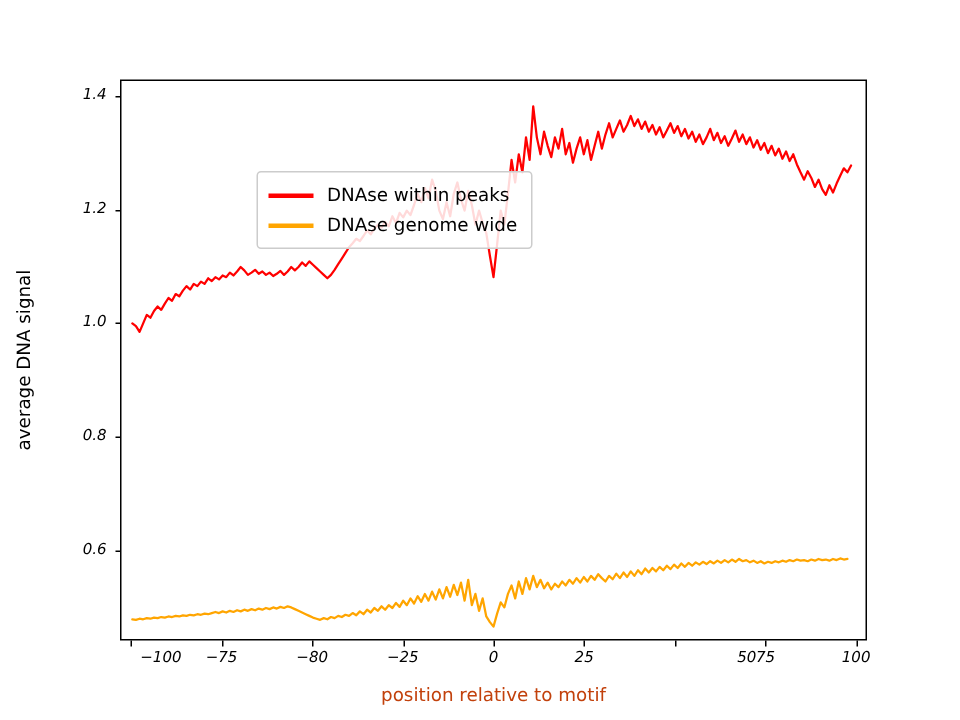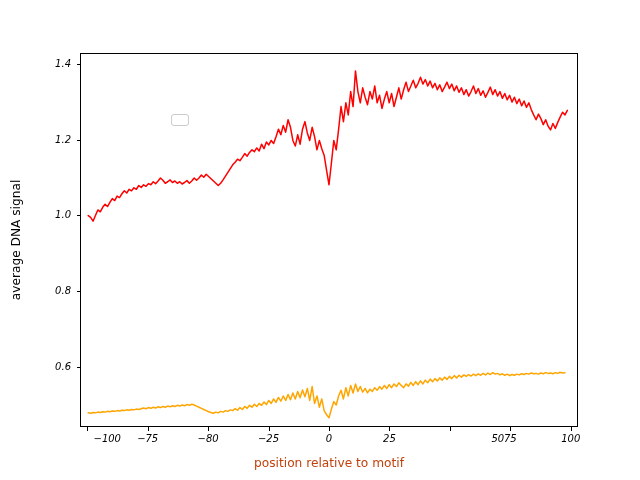--- a/index.html
+++ b/index.html
@@ -72,20 +72,28 @@
 
 <div id="figure">
 
   <div id="plot-area">
     <svg id="chart-svg" viewBox="0 0 498 374" preserveAspectRatio="none">
       <path id="series-1-path" fill="none" stroke="#FF0000" stroke-width="1.5" stroke-linejoin="round" stroke-linecap="round" vector-effect="non-scaling-stroke" d="M7.25 162.44 L9.67 164.33 L12.09 168.11 L14.50 162.44 L16.92 156.78 L19.34 158.67 L21.76 154.13 L24.17 151.11 L26.59 153.38 L29.01 149.22 L31.43 145.44 L33.84 147.33 L36.26 142.80 L38.68 144.31 L41.10 140.53 L43.51 137.51 L45.93 139.78 L48.35 136.00 L50.77 137.51 L53.18 134.49 L55.60 136.00 L58.02 132.22 L60.44 134.11 L62.85 131.47 L65.27 132.98 L67.69 130.33 L70.11 131.47 L72.52 128.44 L74.94 130.33 L77.36 127.69 L79.78 124.67 L82.19 126.93 L84.61 129.96 L87.03 128.44 L89.45 126.56 L91.86 129.20 L94.28 127.69 L96.70 129.96 L99.12 128.44 L101.53 130.71 L103.95 129.20 L106.37 127.31 L108.79 129.96 L111.20 127.69 L113.62 124.67 L116.04 126.93 L118.46 124.67 L120.87 121.64 L123.29 123.91 L125.71 120.89 L128.13 123.16 L130.54 125.42 L132.96 127.69 L135.38 129.96 L137.80 132.22 L140.21 129.96 L142.63 126.56 L145.05 122.78 L147.47 119.00 L149.88 115.22 L152.30 111.44 L154.72 108.80 L157.14 105.78 L159.55 107.29 L161.97 103.89 L164.39 100.11 L166.81 102.76 L169.22 98.98 L171.64 96.33 L174.06 98.22 L176.48 94.44 L178.89 97.47 L181.31 90.67 L183.73 95.20 L186.15 88.40 L188.56 91.42 L190.98 86.89 L193.40 89.91 L195.82 83.11 L198.23 75.56 L200.65 81.22 L203.07 71.78 L205.49 78.58 L207.90 66.11 L210.32 73.67 L212.74 86.89 L215.16 92.56 L217.57 81.22 L219.99 90.67 L222.41 75.56 L224.83 68.00 L227.24 79.33 L229.66 86.89 L232.08 73.67 L234.50 83.11 L236.91 96.33 L239.33 86.89 L241.75 95.20 L244.17 102.00 L246.58 117.11 L249.00 131.47 L251.42 109.56 L253.83 86.89 L256.25 96.33 L258.67 75.56 L261.09 52.89 L263.50 68.00 L265.92 49.11 L268.34 61.20 L270.76 37.78 L273.17 52.89 L275.59 17.00 L278.01 37.78 L280.43 49.11 L282.84 34.00 L285.26 43.44 L287.68 51.00 L290.10 37.78 L292.51 45.33 L294.93 32.11 L297.35 49.11 L299.77 41.56 L302.18 54.78 L304.60 45.33 L307.02 37.78 L309.44 49.11 L311.85 39.67 L314.27 52.89 L316.69 43.44 L319.11 34.00 L321.52 45.33 L323.94 35.89 L326.36 28.33 L328.78 37.78 L331.19 32.11 L333.61 26.44 L336.03 34.00 L338.45 29.47 L340.86 23.42 L343.28 30.22 L345.70 25.69 L348.12 32.11 L350.53 27.20 L352.95 34.00 L355.37 29.47 L357.79 35.89 L360.20 30.98 L362.62 37.78 L365.04 33.24 L367.46 28.33 L369.87 34.76 L372.29 30.22 L374.71 37.02 L377.13 32.11 L379.54 38.53 L381.96 34.00 L384.38 40.80 L386.80 35.89 L389.21 42.31 L391.63 37.78 L394.05 32.11 L396.47 39.67 L398.88 34.76 L401.30 41.56 L403.72 37.02 L406.14 43.44 L408.55 38.53 L410.97 33.24 L413.39 40.80 L415.81 35.89 L418.22 42.31 L420.64 37.78 L423.06 44.58 L425.48 39.67 L427.89 46.09 L430.31 41.56 L432.73 48.36 L435.15 43.44 L437.56 49.87 L439.98 45.33 L442.40 52.13 L444.82 47.22 L447.23 53.64 L449.65 49.11 L452.07 55.91 L454.49 61.20 L456.90 66.11 L459.32 60.44 L461.74 64.98 L464.16 71.02 L466.57 66.11 L468.99 72.53 L471.41 76.31 L473.83 69.89 L476.24 74.80 L478.66 68.76 L481.08 63.47 L483.50 58.56 L485.91 61.20 L488.33 56.67"></path>
       <path id="series-2-path" fill="none" stroke="#FFA500" stroke-width="1.5" stroke-linejoin="round" stroke-linecap="round" vector-effect="non-scaling-stroke" d="M7.25 360.78 L9.67 361.16 L12.09 360.40 L14.50 360.78 L16.92 360.02 L19.34 360.40 L21.76 359.64 L24.17 360.02 L26.59 359.27 L29.01 359.64 L31.43 358.89 L33.84 359.27 L36.26 358.51 L38.68 358.89 L41.10 358.13 L43.51 358.51 L45.93 357.76 L48.35 358.13 L50.77 357.38 L53.18 357.76 L55.60 357.00 L58.02 357.38 L60.44 356.62 L62.85 355.87 L65.27 356.62 L67.69 355.49 L70.11 356.24 L72.52 355.11 L74.94 355.87 L77.36 354.73 L79.78 355.49 L82.19 354.36 L84.61 355.11 L87.03 353.98 L89.45 354.73 L91.86 353.60 L94.28 354.36 L96.70 353.22 L99.12 353.98 L101.53 352.84 L103.95 353.60 L106.37 352.47 L108.79 353.22 L111.20 352.09 L113.62 352.84 L116.04 353.98 L118.46 355.11 L120.87 356.24 L123.29 357.38 L125.71 358.51 L128.13 359.64 L130.54 360.40 L132.96 361.16 L135.38 360.02 L137.80 360.78 L140.21 359.27 L142.63 360.02 L145.05 358.51 L147.47 359.27 L149.88 357.76 L152.30 358.51 L154.72 356.62 L157.14 358.13 L159.55 355.49 L161.97 357.38 L164.39 354.36 L166.81 356.24 L169.22 353.22 L171.64 355.11 L174.06 352.09 L176.48 354.36 L178.89 351.33 L181.31 353.22 L183.73 349.82 L186.15 352.47 L188.56 348.31 L190.98 351.33 L193.40 346.80 L195.82 350.20 L198.23 345.29 L200.65 349.07 L203.07 343.78 L205.49 348.31 L207.90 342.27 L210.32 347.56 L212.74 340.76 L215.16 346.80 L217.57 339.24 L219.99 345.67 L222.41 337.73 L224.83 344.53 L227.24 336.22 L229.66 348.31 L232.08 334.33 L234.50 351.33 L236.91 343.78 L239.33 355.11 L241.75 346.80 L244.17 358.89 L246.58 362.67 L249.00 365.69 L251.42 357.00 L253.83 349.44 L256.25 352.84 L258.67 343.78 L261.09 338.11 L263.50 346.80 L265.92 335.47 L268.34 343.78 L270.76 333.20 L273.17 340.76 L275.59 331.69 L278.01 339.24 L280.43 334.33 L282.84 340.00 L285.26 336.22 L287.68 340.76 L290.10 336.98 L292.51 339.24 L294.93 335.47 L297.35 338.11 L299.77 334.33 L302.18 336.98 L304.60 333.20 L307.02 336.22 L309.44 332.44 L311.85 335.47 L314.27 331.69 L316.69 334.33 L319.11 330.56 L321.52 333.20 L323.94 335.47 L326.36 331.69 L328.78 333.96 L331.19 330.18 L333.61 333.20 L336.03 329.42 L338.45 332.44 L340.86 328.67 L343.28 331.69 L345.70 327.91 L348.12 330.56 L350.53 326.78 L352.95 329.42 L355.37 326.40 L357.79 328.67 L360.20 325.64 L362.62 327.91 L365.04 324.89 L367.46 327.16 L369.87 324.13 L372.29 326.40 L374.71 323.38 L377.13 325.64 L379.54 323.00 L381.96 324.89 L384.38 322.62 L386.80 324.13 L389.21 322.24 L391.63 323.76 L394.05 321.87 L396.47 323.38 L398.88 321.49 L401.30 323.00 L403.72 321.11 L406.14 322.62 L408.55 320.73 L410.97 322.24 L413.39 320.36 L415.81 321.87 L418.22 321.11 L420.64 322.62 L423.06 321.49 L425.48 323.00 L427.89 321.87 L430.31 323.38 L432.73 322.24 L435.15 323.00 L437.56 321.87 L439.98 322.62 L442.40 321.49 L444.82 322.24 L447.23 321.11 L449.65 321.87 L452.07 320.73 L454.49 321.49 L456.90 321.11 L459.32 321.87 L461.74 320.73 L464.16 321.49 L466.57 320.36 L468.99 321.11 L471.41 320.73 L473.83 321.49 L476.24 320.36 L478.66 321.11 L481.08 319.98 L483.50 320.73 L485.91 320.36"></path>
     </svg>
 
     <div id="legend">
+      <div class="legend-row">
+        <span class="legend-swatch" style="background:#FF0000"></span>
+        <span class="legend-text">DNAse within peaks</span>
+      </div>
+      <div class="legend-row">
+        <span class="legend-swatch" style="background:#FFA500"></span>
+        <span class="legend-text">DNAse genome wide</span>
+      </div>
     </div>
   </div>
 
   <div id="x-ticks">
       <div class="tick-x" style="left: 87.25px;"></div>
       <div class="ticklabel ticklabel-x" style="left: 87.25px; margin-left: 20px;">−100</div>
       <div class="tick-x" style="left: 147.69px;"></div>
       <div class="ticklabel ticklabel-x" style="left: 147.69px; text-align: right;">−75</div>
       <div class="tick-x" style="left: 208.13px;"></div>
       <div class="ticklabel ticklabel-x" style="left: 208.13px;">−80</div>

